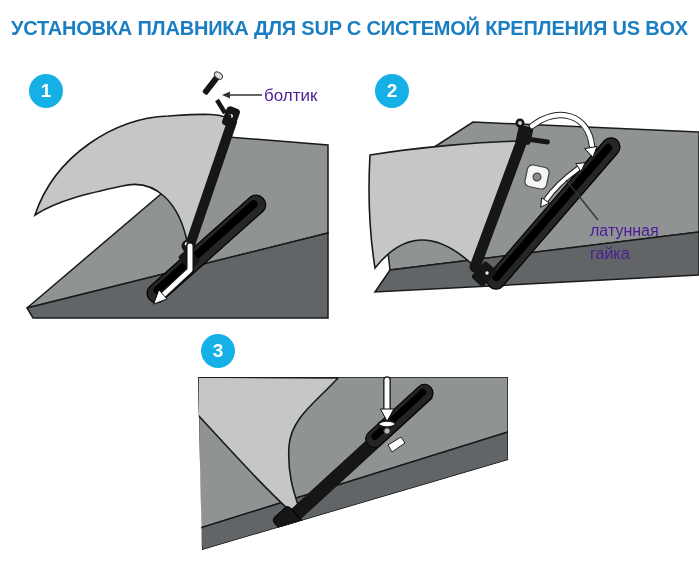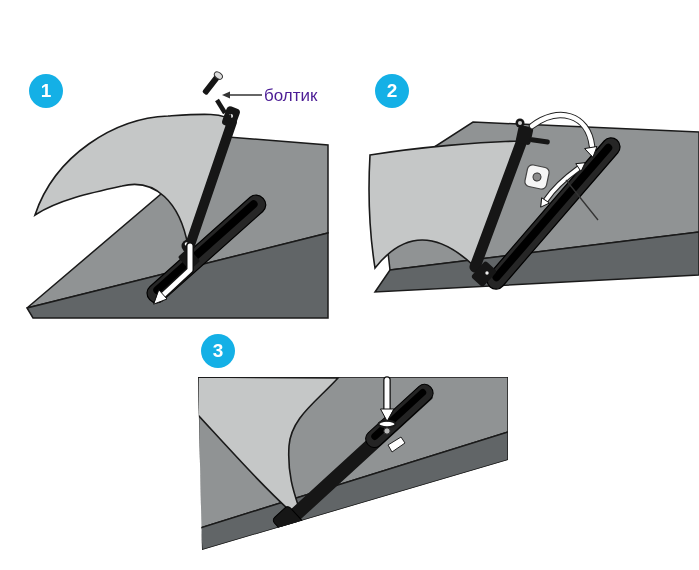--- a/index.html
+++ b/index.html
@@ -28,20 +28,21 @@
     position:absolute;color:#4c1d95;font-size:17px;line-height:1.45;
   }
   .callout-boltik{left:264px;top:84px;white-space:nowrap;}
   .callout-nut{left:590px;top:219px;width:90px;font-size:16px;}
 </style>
 </head>
 <body>
 
 <div class="page">
 
+  <div class="title">УСТАНОВКА ПЛАВНИКА ДЛЯ SUP С СИСТЕМОЙ КРЕПЛЕНИЯ US BOX</div>
 
   <div class="badge badge-1">1</div>
   <div class="badge badge-2">2</div>
   <div class="badge badge-3">3</div>
 
   <svg class="scene scene-1" width="335" height="260" viewBox="0 0 335 260">
     <g>
       <polygon points="17,248 218,77 318,85 318,173" fill="#909394" stroke="#1a1a1a" stroke-width="1.5"></polygon>
       <polygon points="17,248 318,173 318,258 23,258" fill="#616567" stroke="#1a1a1a" stroke-width="1.5"></polygon>
     </g>
@@ -139,14 +140,15 @@
       <circle cx="237" cy="111" r="3.2" fill="#b9b9b9" stroke="#222" stroke-width="1"></circle>
     </g>
     <g stroke-linecap="round">
       <line x1="237" y1="60" x2="237" y2="90" stroke="#111" stroke-width="7.5"></line>
       <line x1="237" y1="60" x2="237" y2="90" stroke="#fff" stroke-width="5"></line>
       <polygon points="237,101 230.5,89 243.5,89" fill="#fff" stroke="#111" stroke-width="1"></polygon>
     </g>
   </svg>
 
   <div class="callout callout-boltik">болтик</div>
+  <div class="callout callout-nut">латунная гайка</div>
 
 </div>
 
 </body></html>

